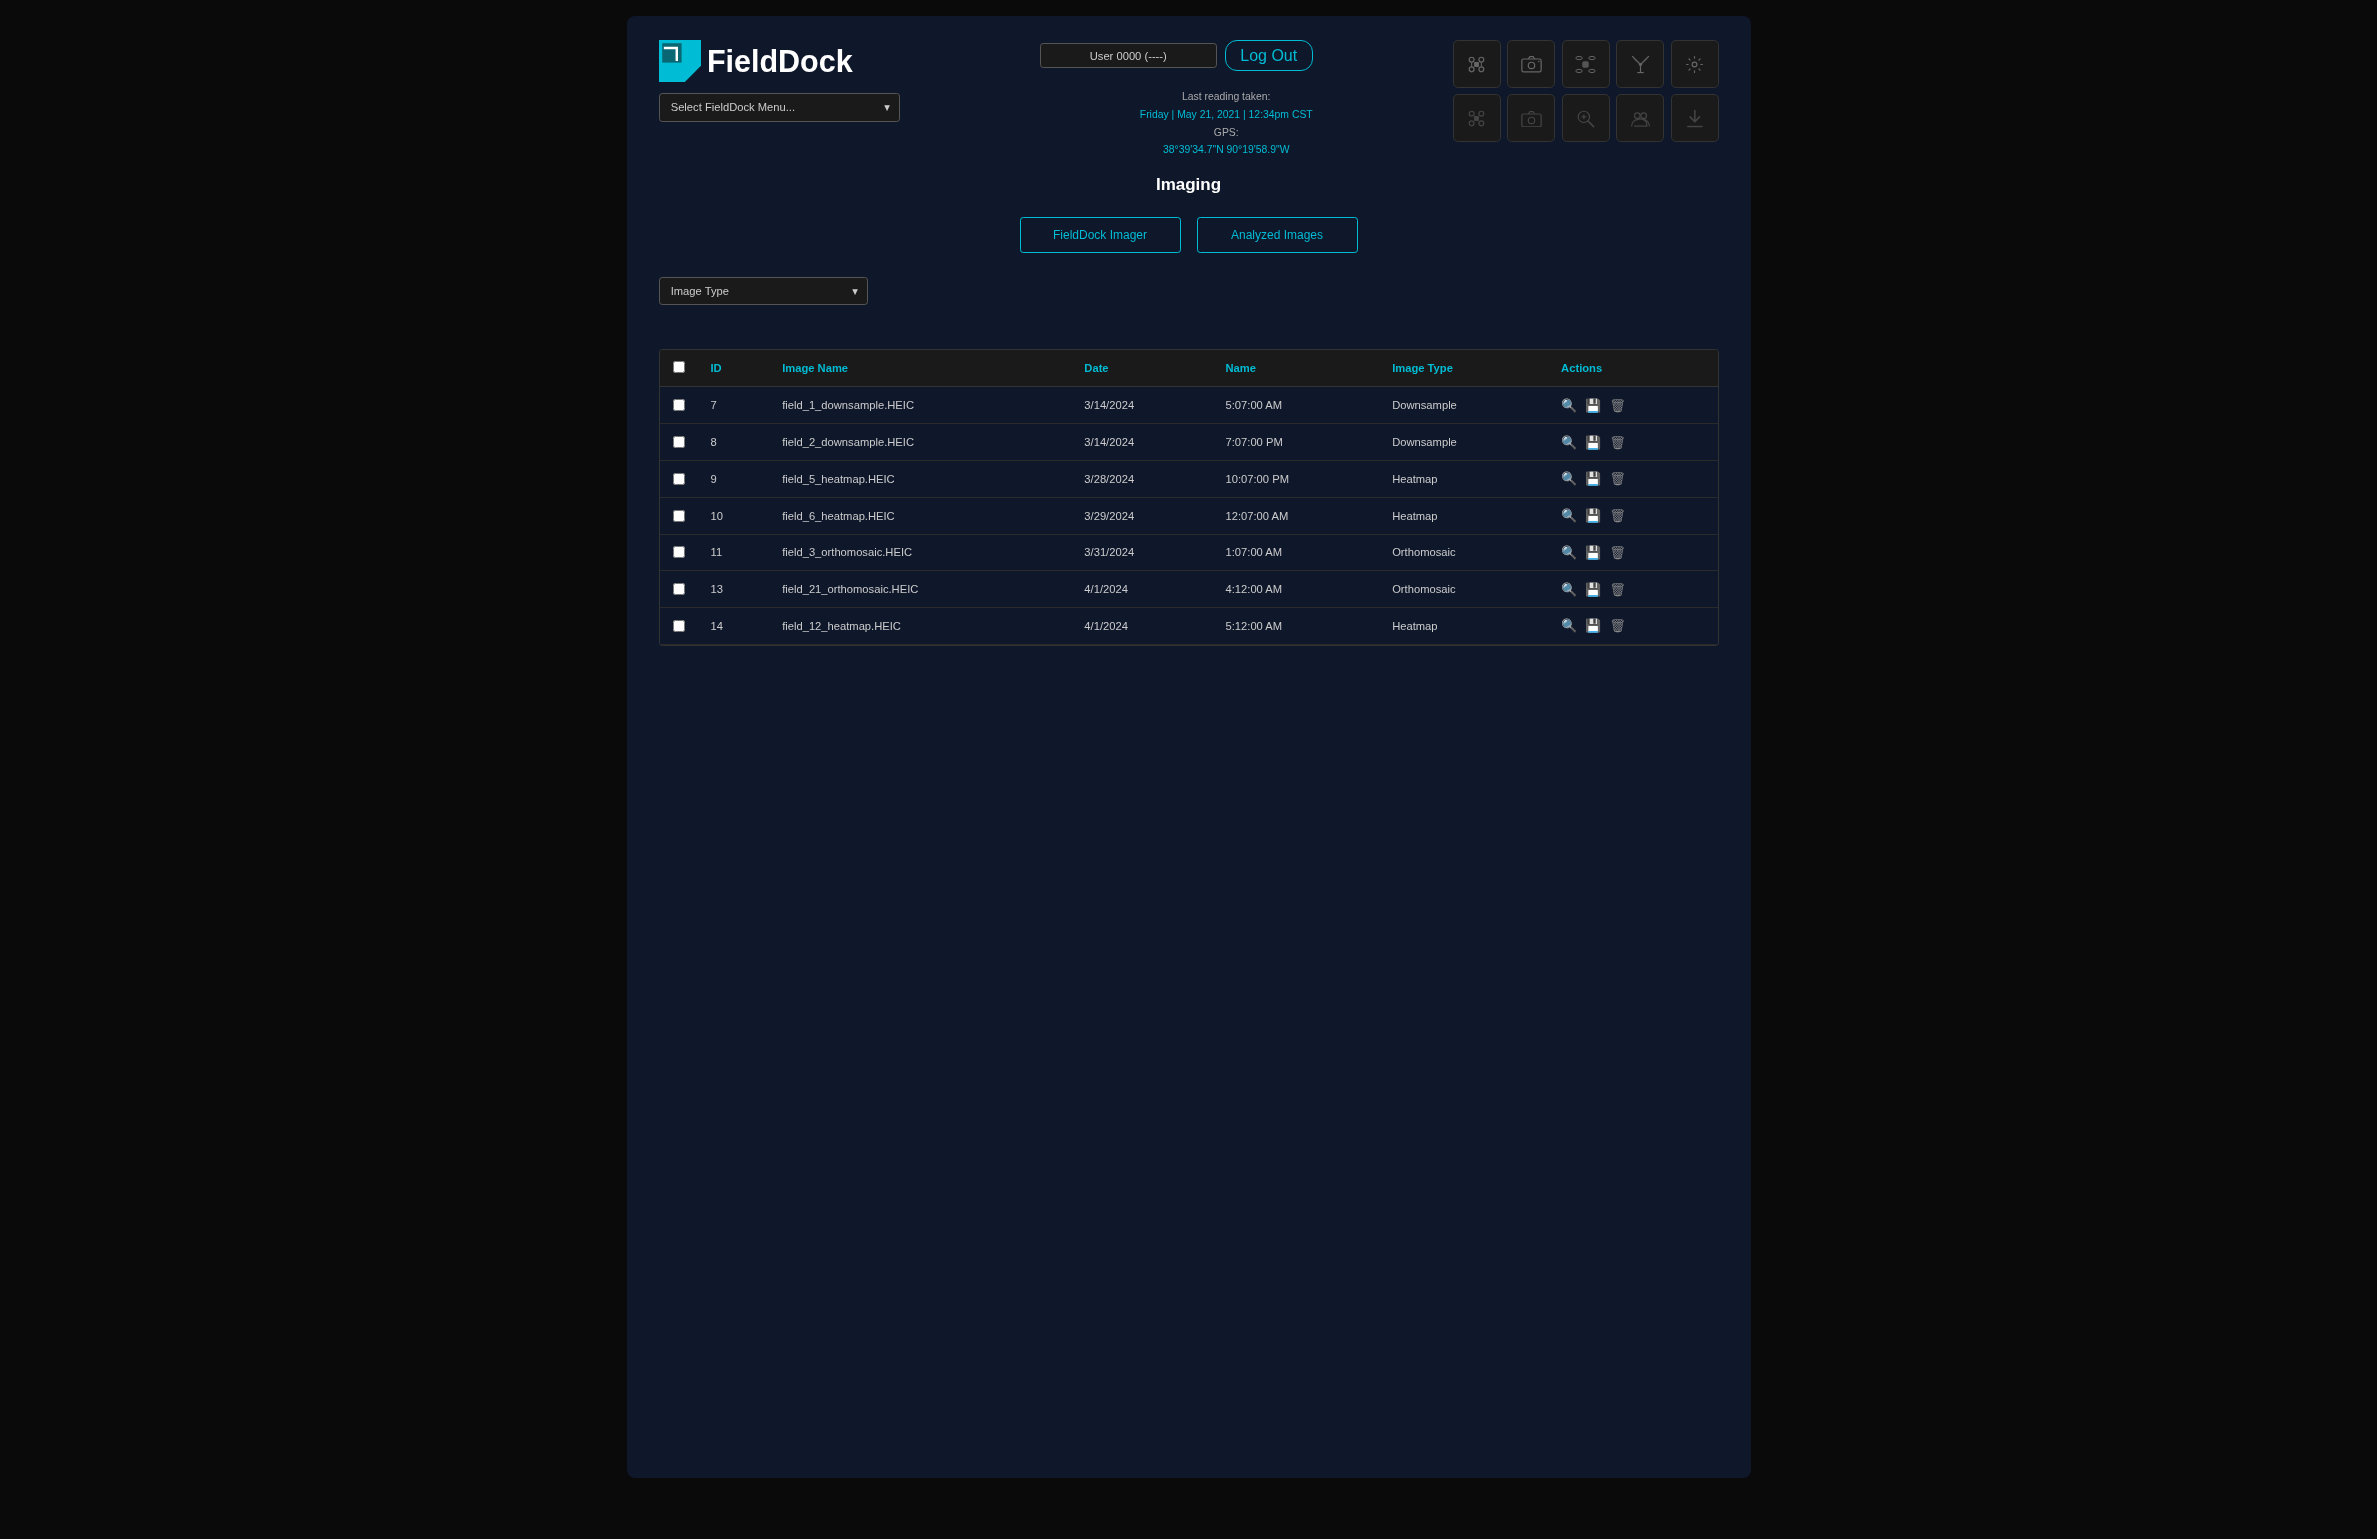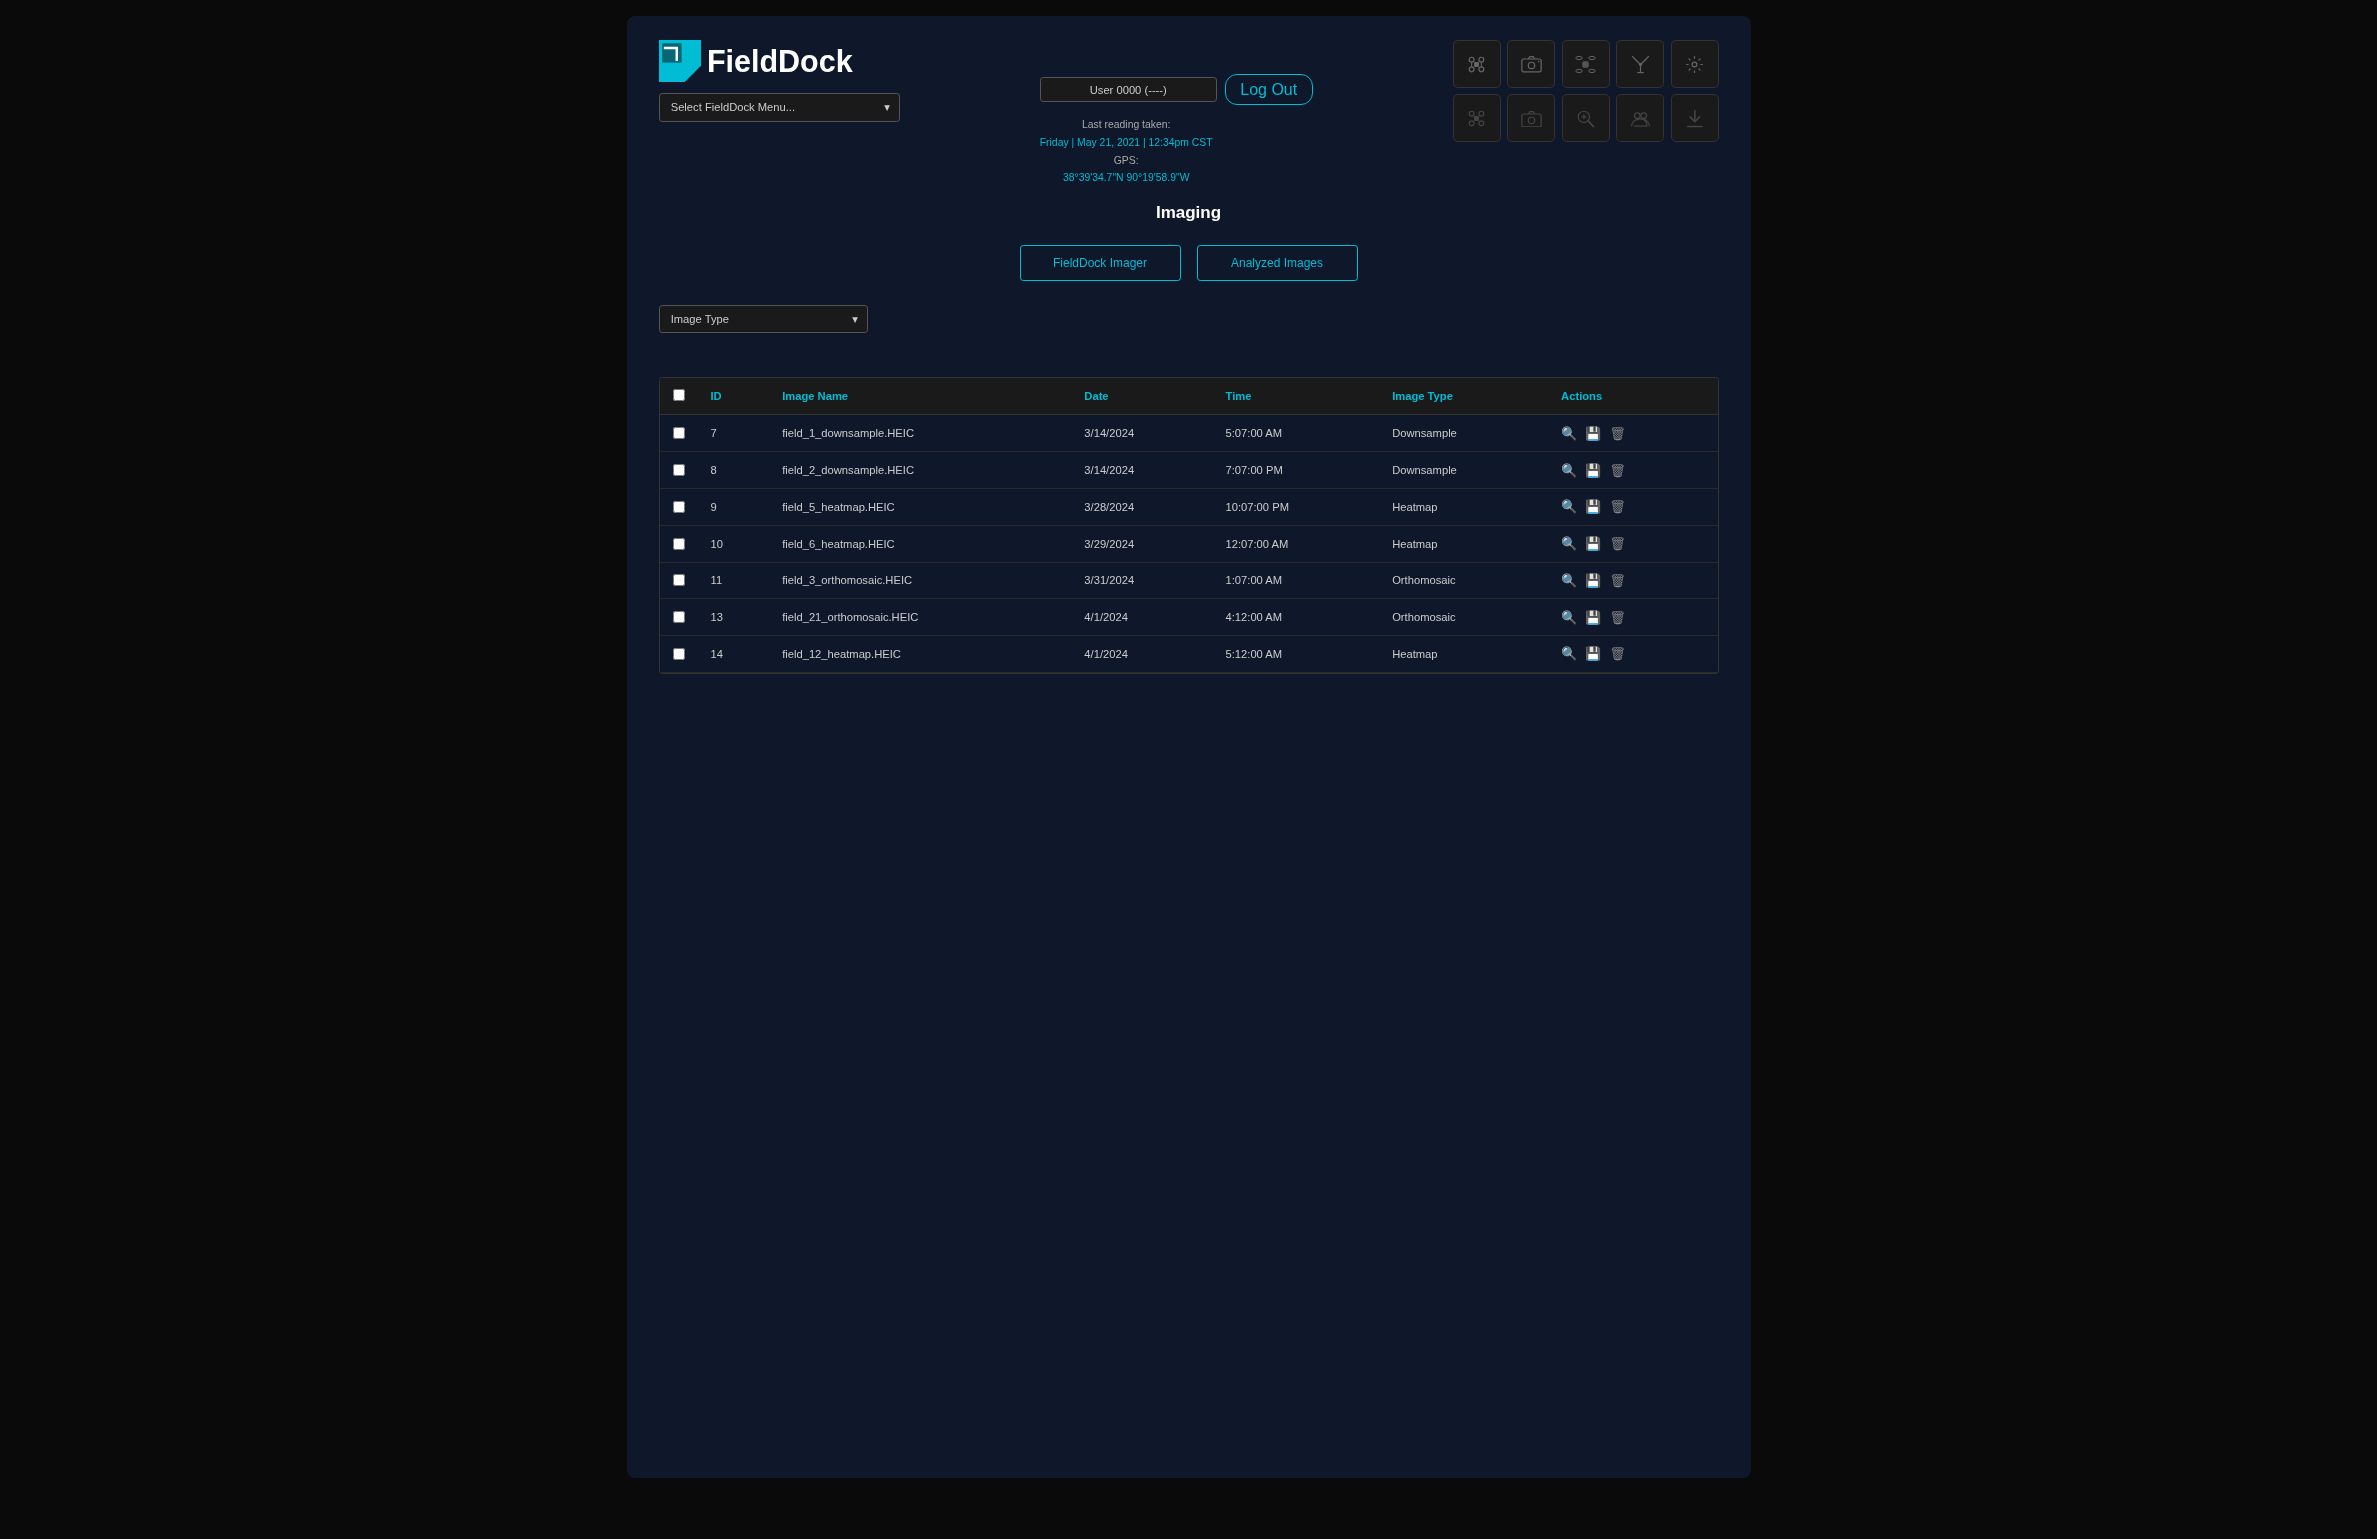--- a/index.html
+++ b/index.html
@@ -62,23 +62,22 @@
       right: 9.6px;
       top: 50%;
       transform: translateY(-50%);
       color: #ccc;
       pointer-events: none;
     }
     
     .header-center {
       display: flex;
       flex-direction: column;
-      align-items: flex-start;
-      gap: 11px;
-      margin-top: 34px;
+      align-items: flex-end;
+      gap: 17px;
     }
     .user-bar {
       display: flex;
       gap: 8px;
       align-items: center;
     }
     .user-input {
       background: #1a1a1a;
       border: 0.8px solid #555;
       color: #ccc;
@@ -397,21 +396,21 @@
   <div class="table-wrapper">
     <table>
       <thead>
         <tr>
           <th>
             <input type="checkbox" style="">
           </th>
           <th>ID</th>
           <th>Image Name</th>
           <th>Date</th>
-          <th>Time</th>
+          <th>Name</th>
           <th>Image Type</th>
           <th>Actions</th>
         </tr>
       </thead>
       <tbody id="table-body">
 
       <tr>
       <td>
         <div class="checkbox-cell">
           <input type="checkbox" style="">

